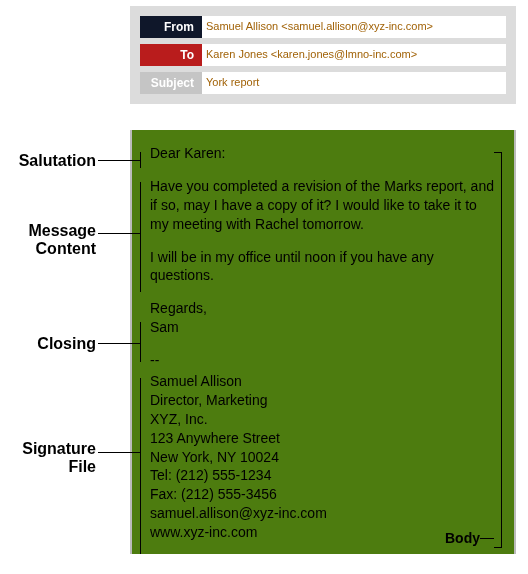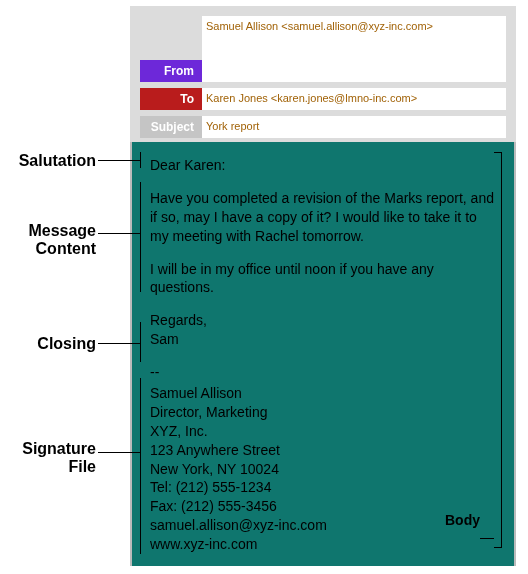--- a/index.html
+++ b/index.html
@@ -52,30 +52,30 @@
     text-align: right;
     padding: 4px 8px;
   }
   .hdr-val {
     flex: 1;
     background: #fff;
     padding: 4px 4px;
     font-size: 11px;
     color: #a16207;
   }
-  .bg-dark { background: #6d28d9; margin-top: 44px; }
+  .bg-dark { background: #0f172a; }
   .bg-mid  { background: #b91c1c; }
   .bg-lt   { background: #c5c5c5; }
   .body-box {
     position: absolute;
     left: 130px;
-    top: 142px;
+    top: 130px;
     width: 386px;
     height: 424px;
-    background: #0f766e;
+    background: #4d7c0f;
     border-left: 2px solid #bbb;
     border-right: 2px solid #bbb;
     padding: 14px 18px;
     color: #000;
     font-size: 14px;
     line-height: 1.35;
   }
   .salut { margin-bottom: 14px; }
   .para { margin-bottom: 14px; }
   .closing { margin-bottom: 14px; }
@@ -160,16 +160,16 @@
   <div class="connector" style="left:98px; top:233px; width:42px; height:1px;"></div>
   <div class="tick" style="left:140px; top:182px; height:110px;"></div>
 
   <div class="connector" style="left:98px; top:343px; width:42px; height:1px;"></div>
   <div class="tick" style="left:140px; top:322px; height:40px;"></div>
 
   <div class="connector" style="left:98px; top:452px; width:42px; height:1px;"></div>
   <div class="tick" style="left:140px; top:378px; height:176px;"></div>
 
   <div class="right-bracket"></div>
-  <div class="body-label" style="right:48px; top:512px;">Body</div>
+  <div class="body-label" style="right:48px; top:530px;">Body</div>
   <div class="body-conn" style="right:34px; top:538px; width:14px;"></div>
 
 </div>
 
 </body></html>

